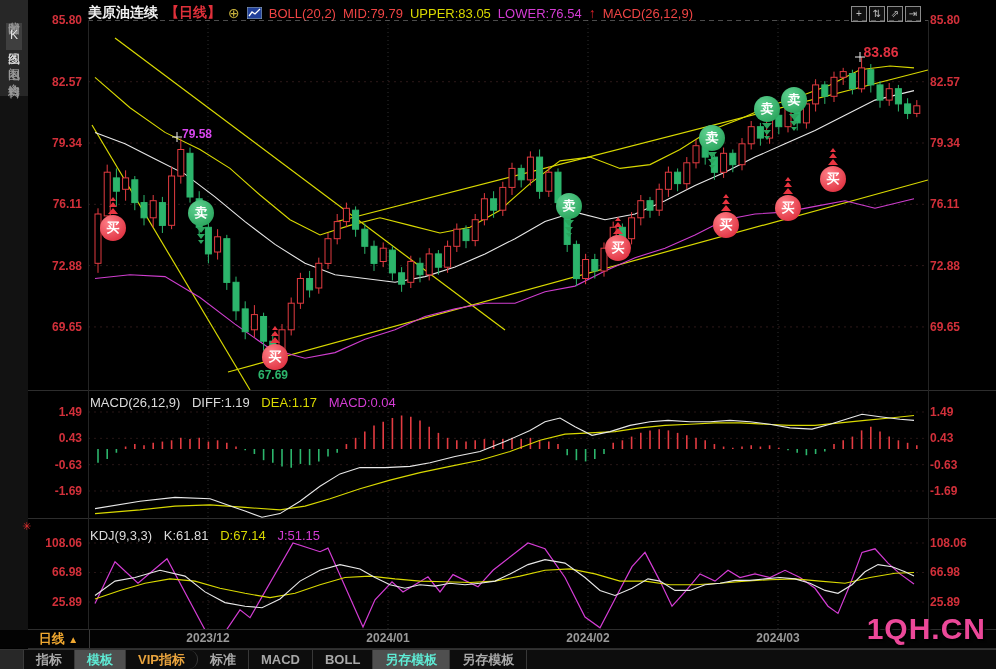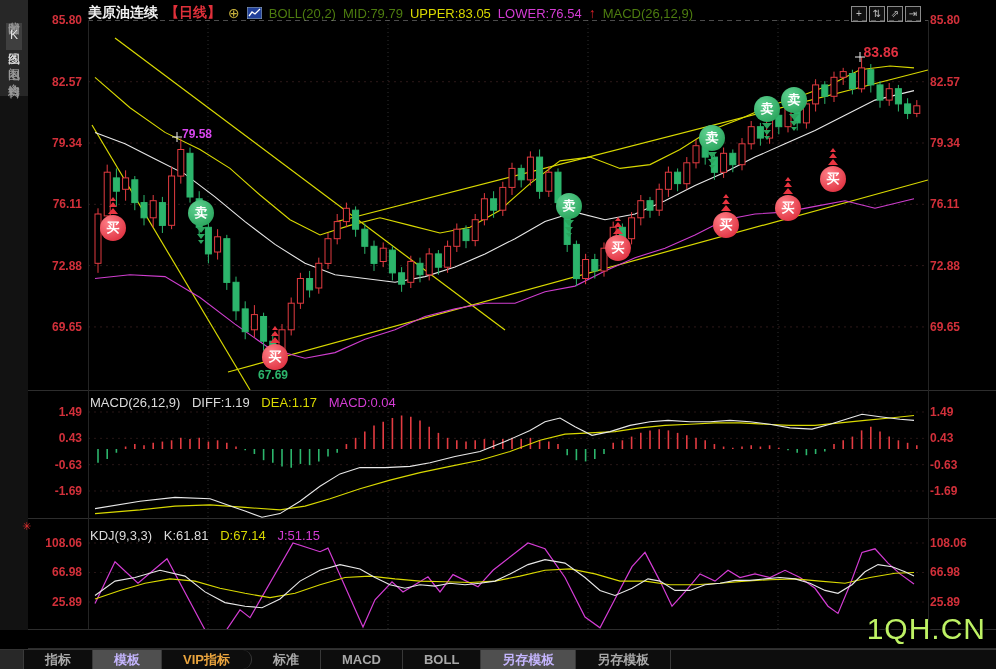--- a/index.html
+++ b/index.html
@@ -8,21 +8,21 @@
   
   .sidebar{position:absolute;left:0;top:0;width:28px;height:630px;background:#121212;}
   .side-group{position:absolute;left:0;top:0;width:28px;background:#272727;padding:4px 0 10px 0;}
   .side-item{writing-mode:vertical-rl;text-orientation:upright;margin:3px auto;padding:5px 1px;
     color:#9a9a9a;font-size:12px;letter-spacing:1px;line-height:14px;text-align:center;cursor:pointer;}
   .side-item.selected{background:#3f3f3f;color:#e0e0e0;}
   
   .topbar{position:absolute;left:88px;top:0;height:26px;display:flex;align-items:center;gap:7px;font-size:13px;white-space:nowrap;}
   .t-sym{color:#f0f0f0;font-weight:bold;font-size:14px;}
   .t-per{color:#e0303a;font-weight:bold;font-size:14px;}
-  .t-w{color:#4d7c0f;}
+  .t-w{color:#ef4444;}
   .t-y{color:#d9d900;}
   .t-m{color:#d43cd4;}
   .t-plus{color:#c8b23c;font-size:14px;}
   .t-arrow{color:#e02028;font-weight:bold;font-size:14px;}
   .tools{position:absolute;left:851px;top:6px;display:flex;gap:2px;}
   .ticon{width:16px;height:16px;border:1px solid #8a8a8a;background:#101010;color:#c0c0c0;
     font-size:10px;line-height:14px;text-align:center;cursor:pointer;}
   
   .hline{position:absolute;left:28px;right:0;height:1px;background:#2d2d2d;}
   .vline{position:absolute;width:1px;background:#242424;}
@@ -56,29 +56,29 @@
   .sig.sell .tri.t2{border-left-width:3px;border-right-width:3px;border-top-width:4px;}
   .anno{position:absolute;transform:translate(-50%,-50%);font-size:12px;font-weight:bold;white-space:nowrap;}
   .anno.big{font-size:14px;}
   
   #date-row{position:absolute;left:0;top:630px;width:996px;height:18px;background:#030303;}
   .date-label{position:absolute;top:1px;transform:translateX(-50%);color:#9a9a9a;font-size:12px;font-weight:bold;}
   .period-box{position:absolute;left:28px;top:0;width:62px;height:18px;border-right:1px solid #3a3a3a;
     color:#f0a830;font-size:13px;font-weight:bold;text-align:center;line-height:18px;cursor:pointer;}
   .period-box .arr{font-size:10px;}
   
-  .wm{position:absolute;right:10px;top:612px;font-size:30px;font-weight:normal;color:#bef264;
+  .wm{position:absolute;right:10px;top:612px;font-size:30px;font-weight:bold;color:#ec4899;
     letter-spacing:1px;text-shadow:2px 2px 2px #000,-1px -1px 1px #000;}
   
   #tabbar{position:absolute;left:0;top:649px;width:996px;height:20px;background:#0d0d0d;
     border-top:1px solid #333;display:flex;align-items:stretch;}
   .tab-stub{width:24px;background:#282828;border-right:1px solid #3a3a3a;}
-  .tab{padding:0 21px;color:#a8a8a8;font-size:13px;font-weight:bold;line-height:19px;
+  .tab{padding:0 12px;color:#a8a8a8;font-size:13px;font-weight:bold;line-height:19px;
     border-right:1px solid #383838;cursor:pointer;white-space:nowrap;}
-  .tab.selected{background:#4f4f4f;color:#c4b5fd;}
+  .tab.selected{background:#4f4f4f;color:#5eead4;}
   .tab.vip{color:#e8a33d;border-radius:9px;}
   svg{position:absolute;display:block;}
 </style>
 </head>
 <body>
 
 <div id="root">
 
   <div class="sidebar">
     <div class="side-group">
@@ -536,20 +536,30 @@
   </div>
   <div class="redstar" style="left:22px;top:520px">✳</div>
 
   <div class="hline" style="top:390px"></div>
   <div class="hline" style="top:518px"></div>
   <div class="hline" style="top:629px"></div>
   <div class="hline" style="top:648px"></div>
   <div class="vline" style="left:88px;top:20px;height:609px"></div>
   <div class="vline" style="left:928px;top:20px;height:609px"></div>
 
+  <div id="date-row">
+    <div class="period-box">
+      <span>日线</span>
+      <span class="arr">▲</span>
+    </div>
+  <div class="date-label" style="left: 208px;">2023/12</div>
+      <div class="date-label" style="left: 388px;">2024/01</div>
+      <div class="date-label" style="left: 588px;">2024/02</div>
+      <div class="date-label" style="left: 778px;">2024/03</div>
+    </div>
 
   <div class="wm">1QH.CN</div>
 
   <div id="tabbar">
     <div class="tab-stub"></div>
     <div class="tab">指标</div>
     <div class="tab selected">模板</div>
     <div class="tab vip">VIP指标</div>
     <div class="tab">标准</div>
     <div class="tab">MACD</div>

